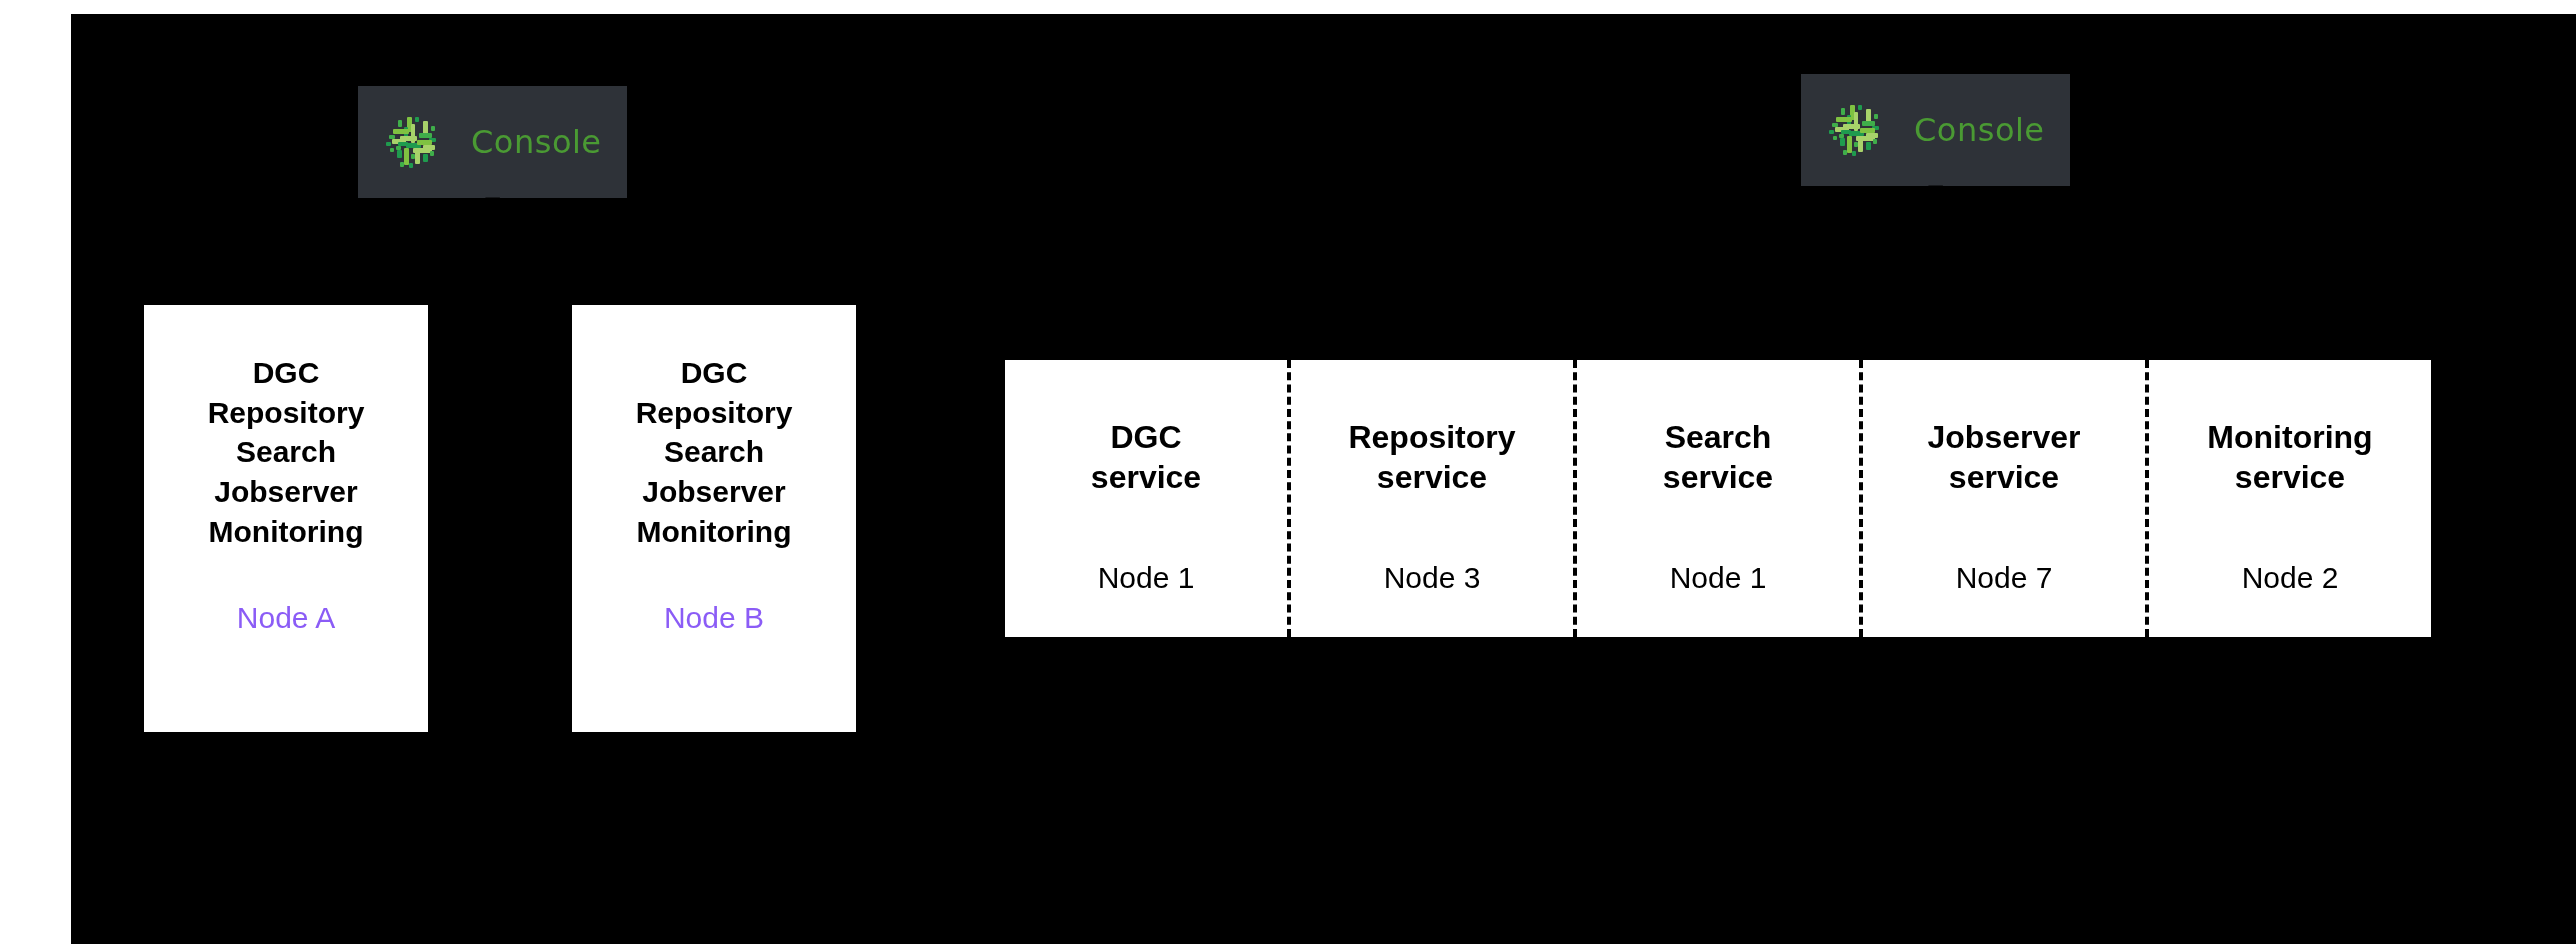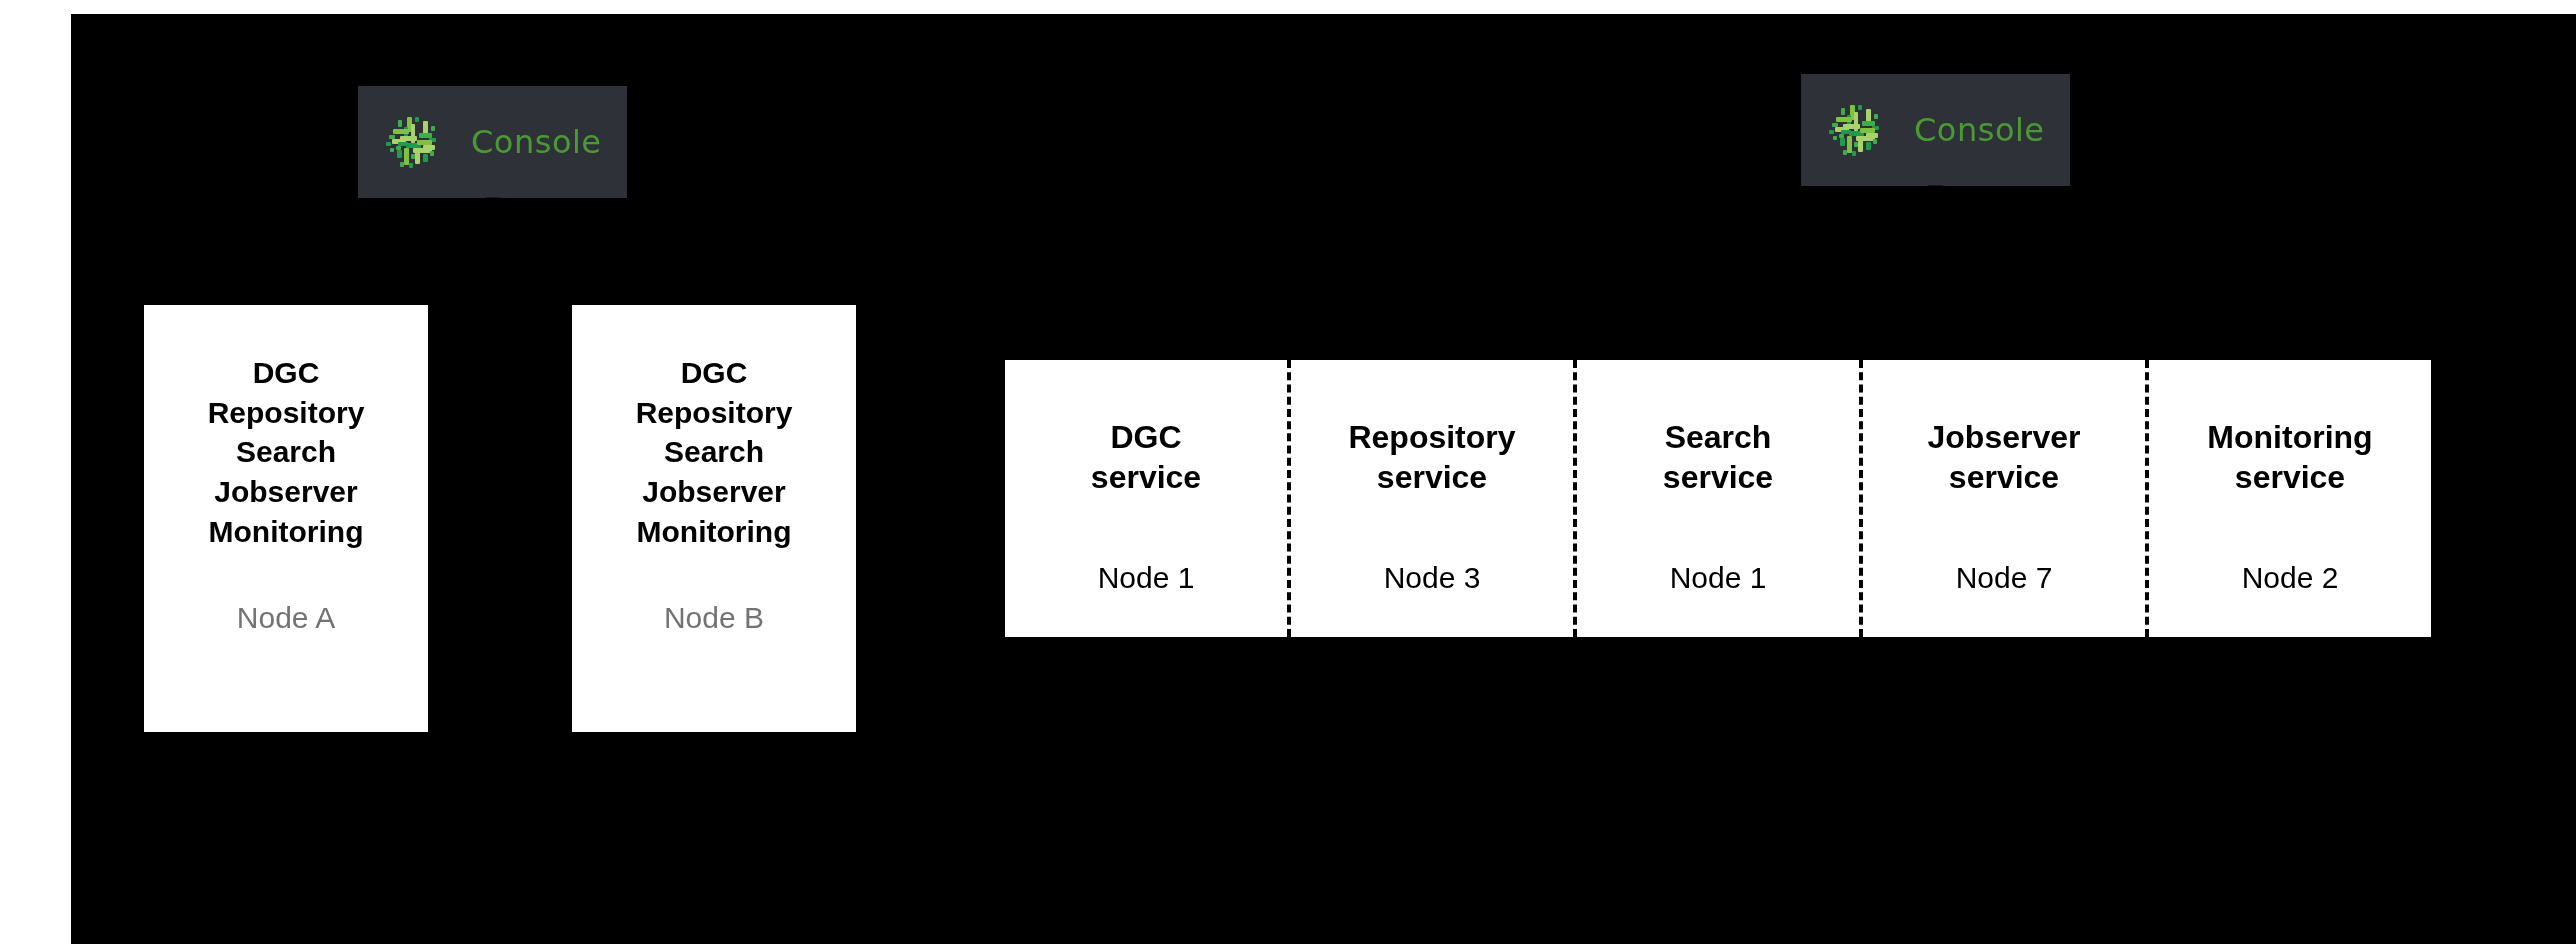--- a/index.html
+++ b/index.html
@@ -99,21 +99,21 @@
     font-weight: bold;
     font-size: 30px;
     line-height: 1.32;
     color: #000000;
   }
   .node-box .services div { white-space: nowrap; }
   .node-box .node-label {
     margin-top: 50px;
     font-size: 30px;
     font-weight: normal;
-    color: #737373;
+    color: #8b5cf6;
   }
 
   
   .service-strip {
     position: absolute;
     background: #ffffff;
     display: flex;
     box-sizing: border-box;
   }
   .service-cell {

